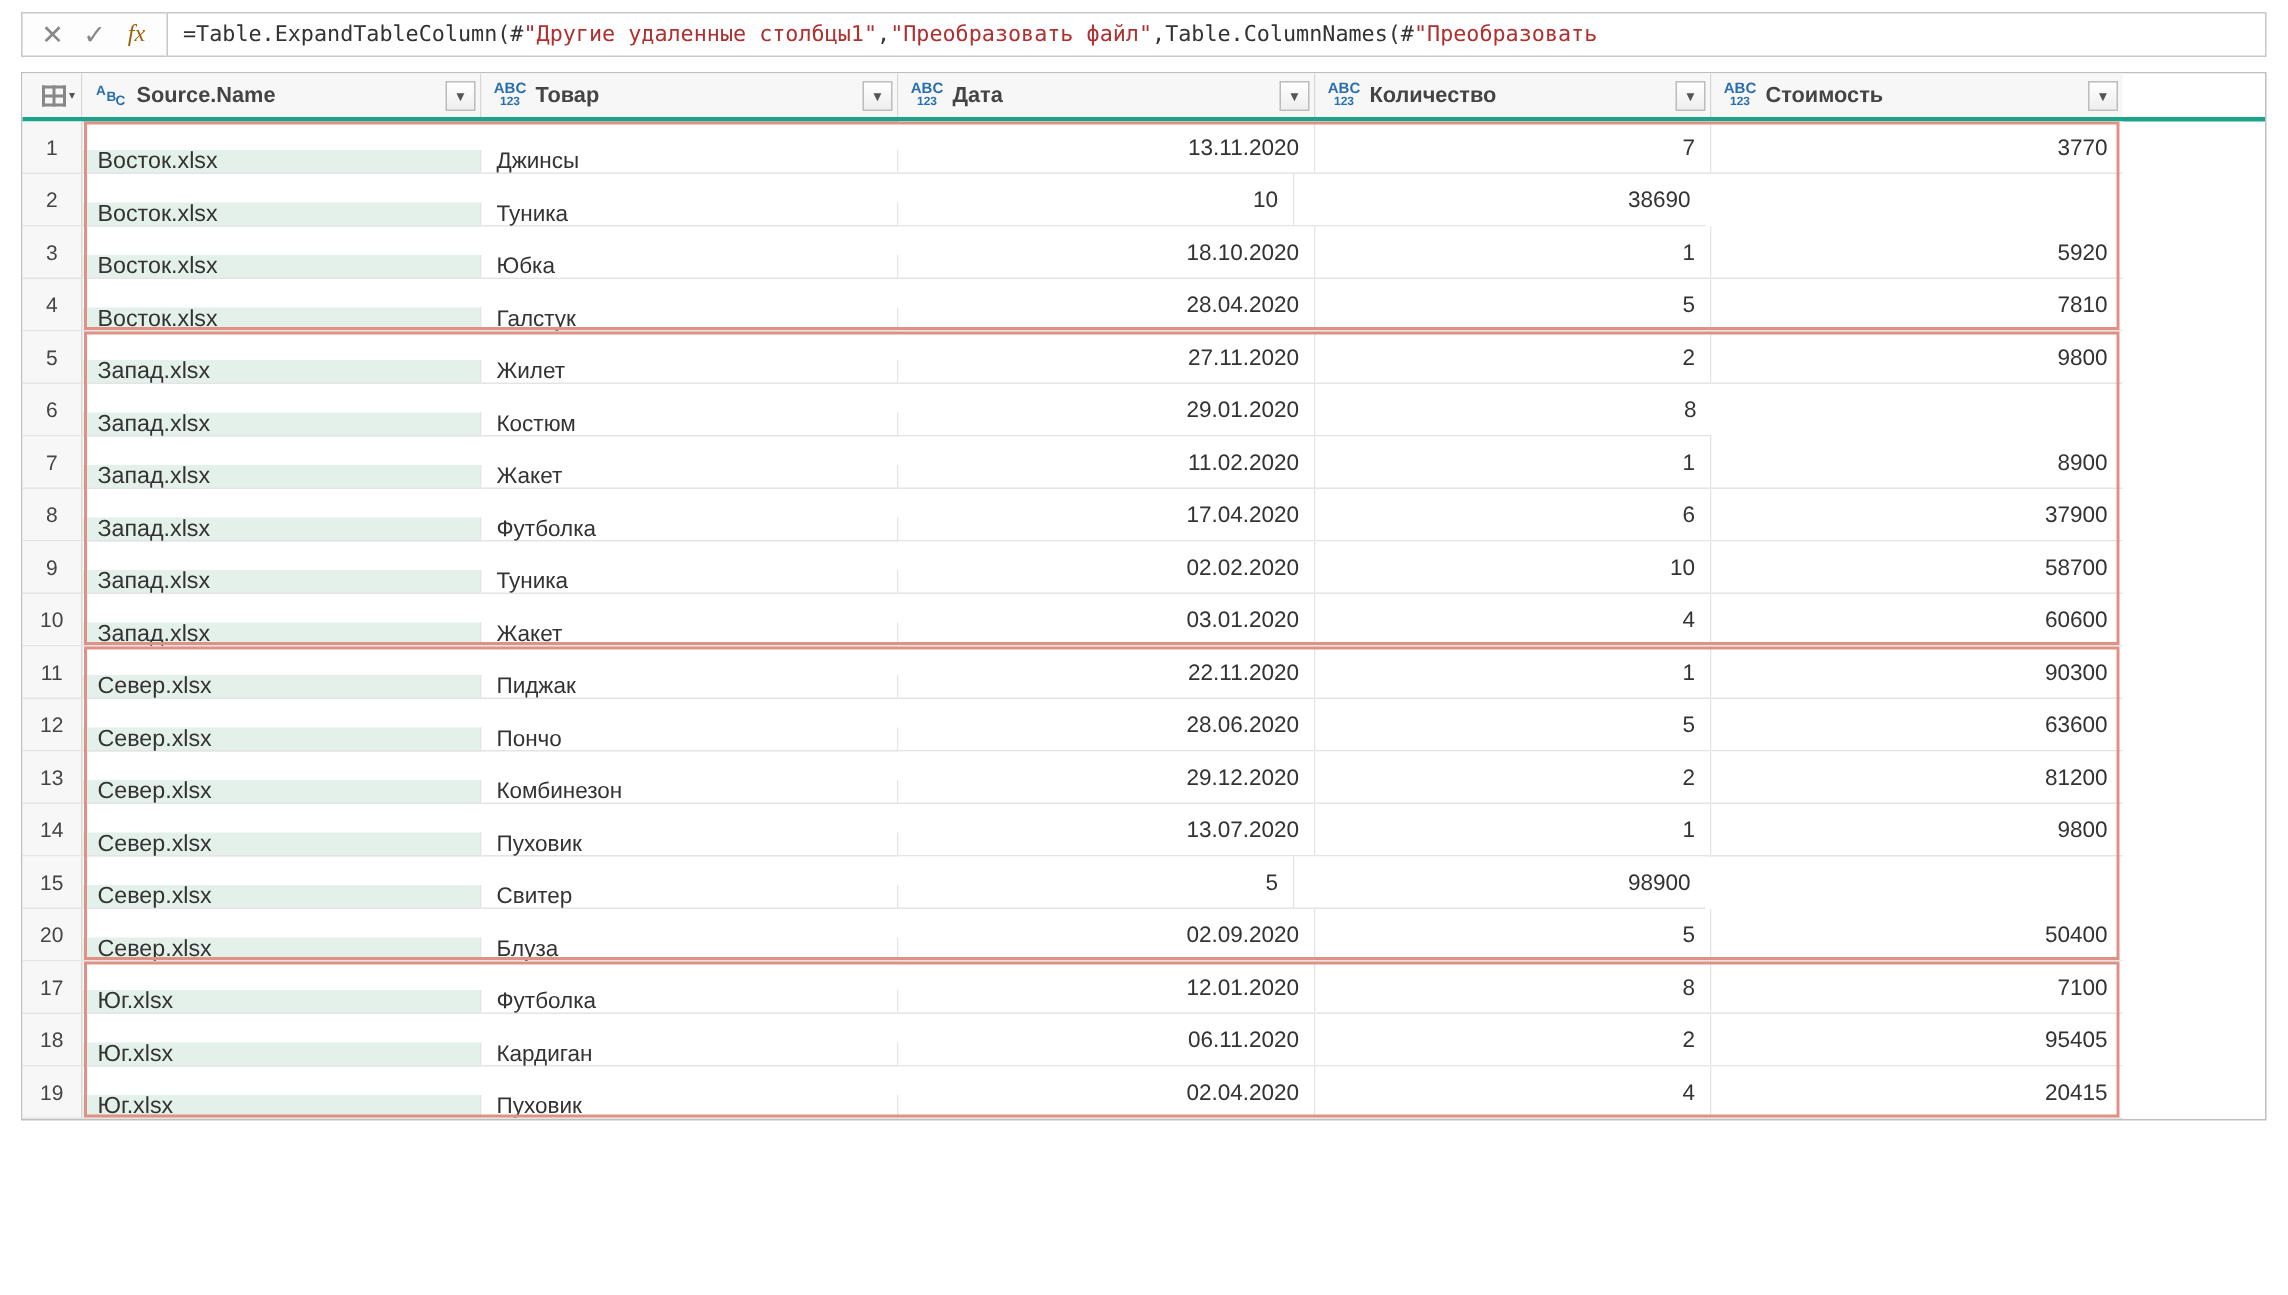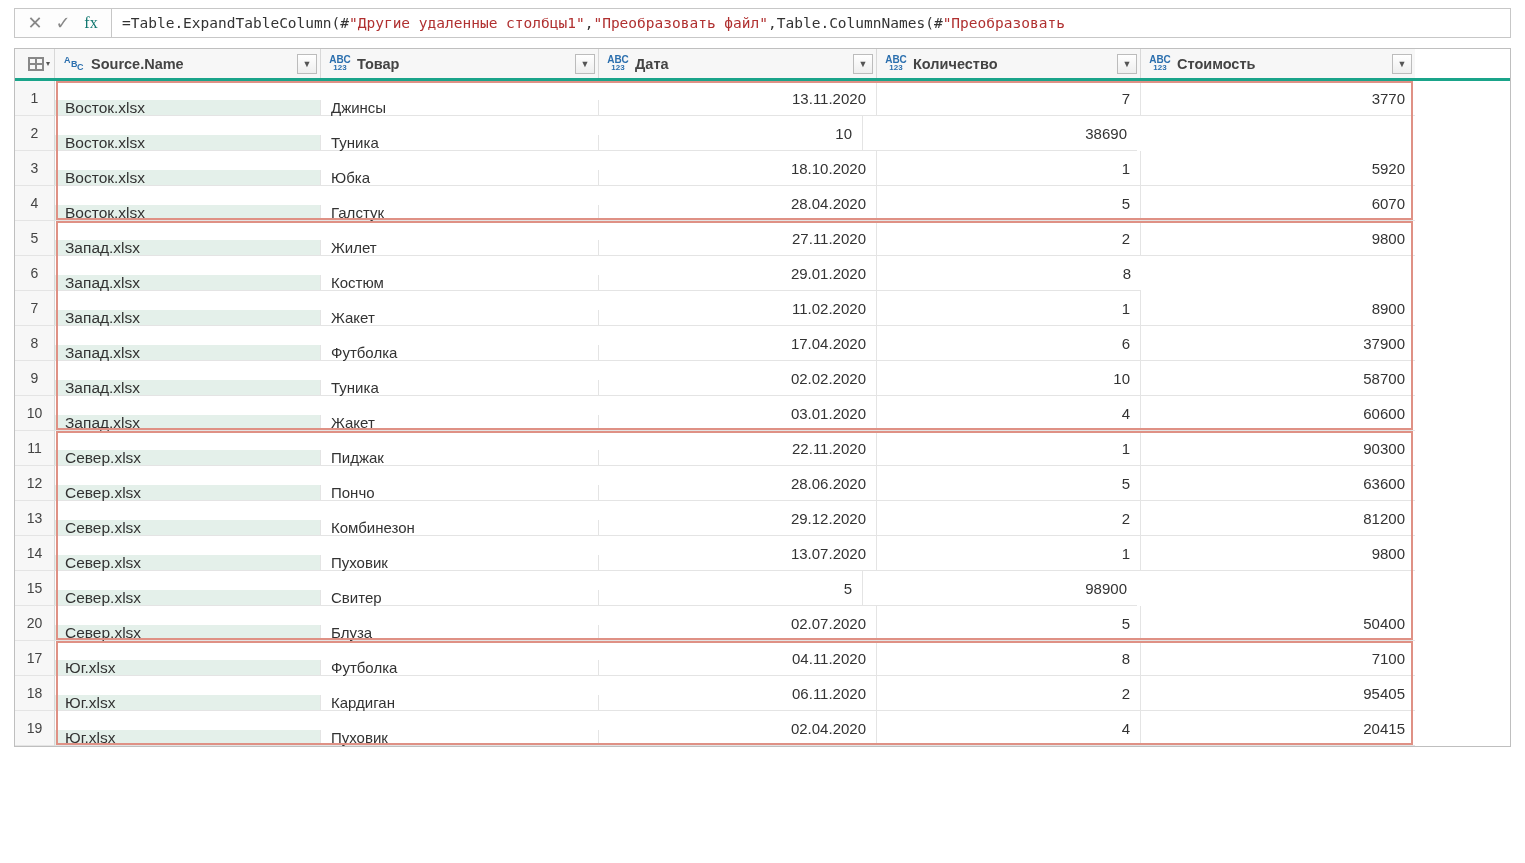--- a/index.html
+++ b/index.html
@@ -39,22 +39,23 @@
   }
   .fbar-btn {
     width: 28px; height: 28px;
     display: flex; align-items: center; justify-content: center;
     color: #888;
     font-size: 18px;
     cursor: default;
   }
   .fx-lbl {
     font-family: "Cambria Math", Georgia, serif;
+    font-style: italic;
     font-size: 16px;
-    color: #0f766e;
+    color: #a16207;
   }
   .fbar-input {
     flex: 1;
     height: 30px;
     border: 1px solid #c7c7c7;
     background: #fff;
     padding: 0 10px;
     display: flex;
     align-items: center;
     font-family: Consolas, "Lucida Console", monospace;
@@ -311,21 +312,21 @@
             <div class="cell w-dat right">18.10.2020</div>
             <div class="cell w-kol right">1</div>
             <div class="cell w-sto right">5920</div>
           </div>
           <div class="row">
             <div class="row-num w-idx">4</div>
             <div class="cell w-src left src">Восток.xlsx</div>
             <div class="cell w-tov left">Галстук</div>
             <div class="cell w-dat right">28.04.2020</div>
             <div class="cell w-kol right">5</div>
-            <div class="cell w-sto right">6070</div>
+            <div class="cell w-sto right">7810</div>
           </div>
           <div class="row">
             <div class="row-num w-idx">5</div>
             <div class="cell w-src left src">Запад.xlsx</div>
             <div class="cell w-tov left">Жилет</div>
             <div class="cell w-dat right">27.11.2020</div>
             <div class="cell w-kol right">2</div>
             <div class="cell w-sto right">9800</div>
           </div>
           <div class="row">
@@ -403,29 +404,29 @@
             <div class="row-num w-idx">15</div>
             <div class="cell w-src left src">Север.xlsx</div>
             <div class="cell w-tov left">Свитер</div>
             <div class="cell w-kol right">5</div>
             <div class="cell w-sto right">98900</div>
           </div>
           <div class="row">
             <div class="row-num w-idx">20</div>
             <div class="cell w-src left src">Север.xlsx</div>
             <div class="cell w-tov left">Блуза</div>
-            <div class="cell w-dat right">02.07.2020</div>
+            <div class="cell w-dat right">02.09.2020</div>
             <div class="cell w-kol right">5</div>
             <div class="cell w-sto right">50400</div>
           </div>
           <div class="row">
             <div class="row-num w-idx">17</div>
             <div class="cell w-src left src">Юг.xlsx</div>
             <div class="cell w-tov left">Футболка</div>
-            <div class="cell w-dat right">04.11.2020</div>
+            <div class="cell w-dat right">12.01.2020</div>
             <div class="cell w-kol right">8</div>
             <div class="cell w-sto right">7100</div>
           </div>
           <div class="row">
             <div class="row-num w-idx">18</div>
             <div class="cell w-src left src">Юг.xlsx</div>
             <div class="cell w-tov left">Кардиган</div>
             <div class="cell w-dat right">06.11.2020</div>
             <div class="cell w-kol right">2</div>
             <div class="cell w-sto right">95405</div>

